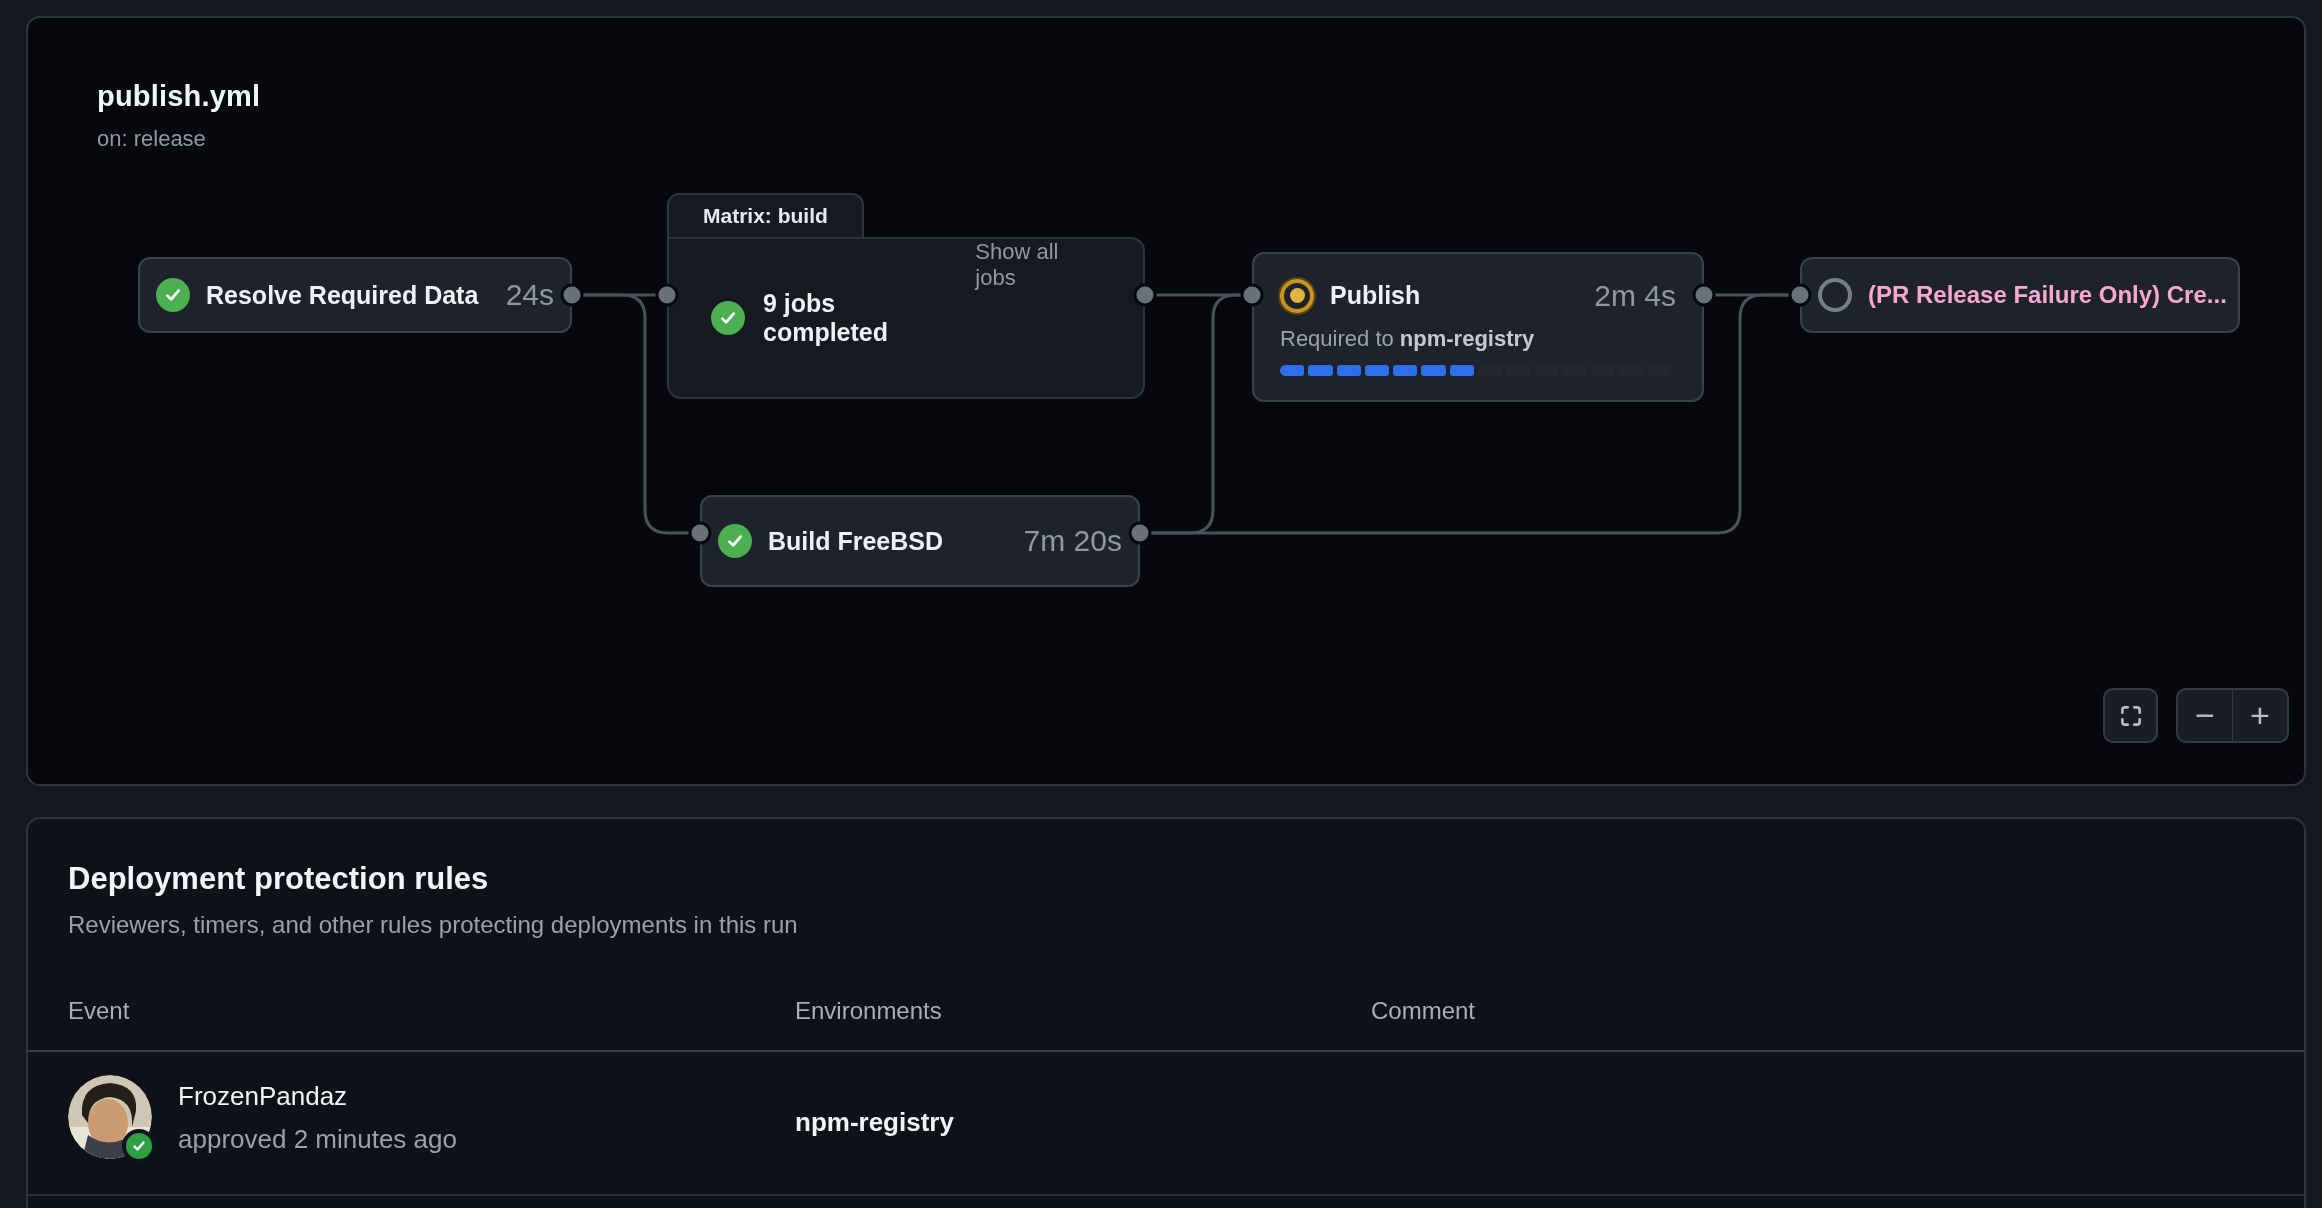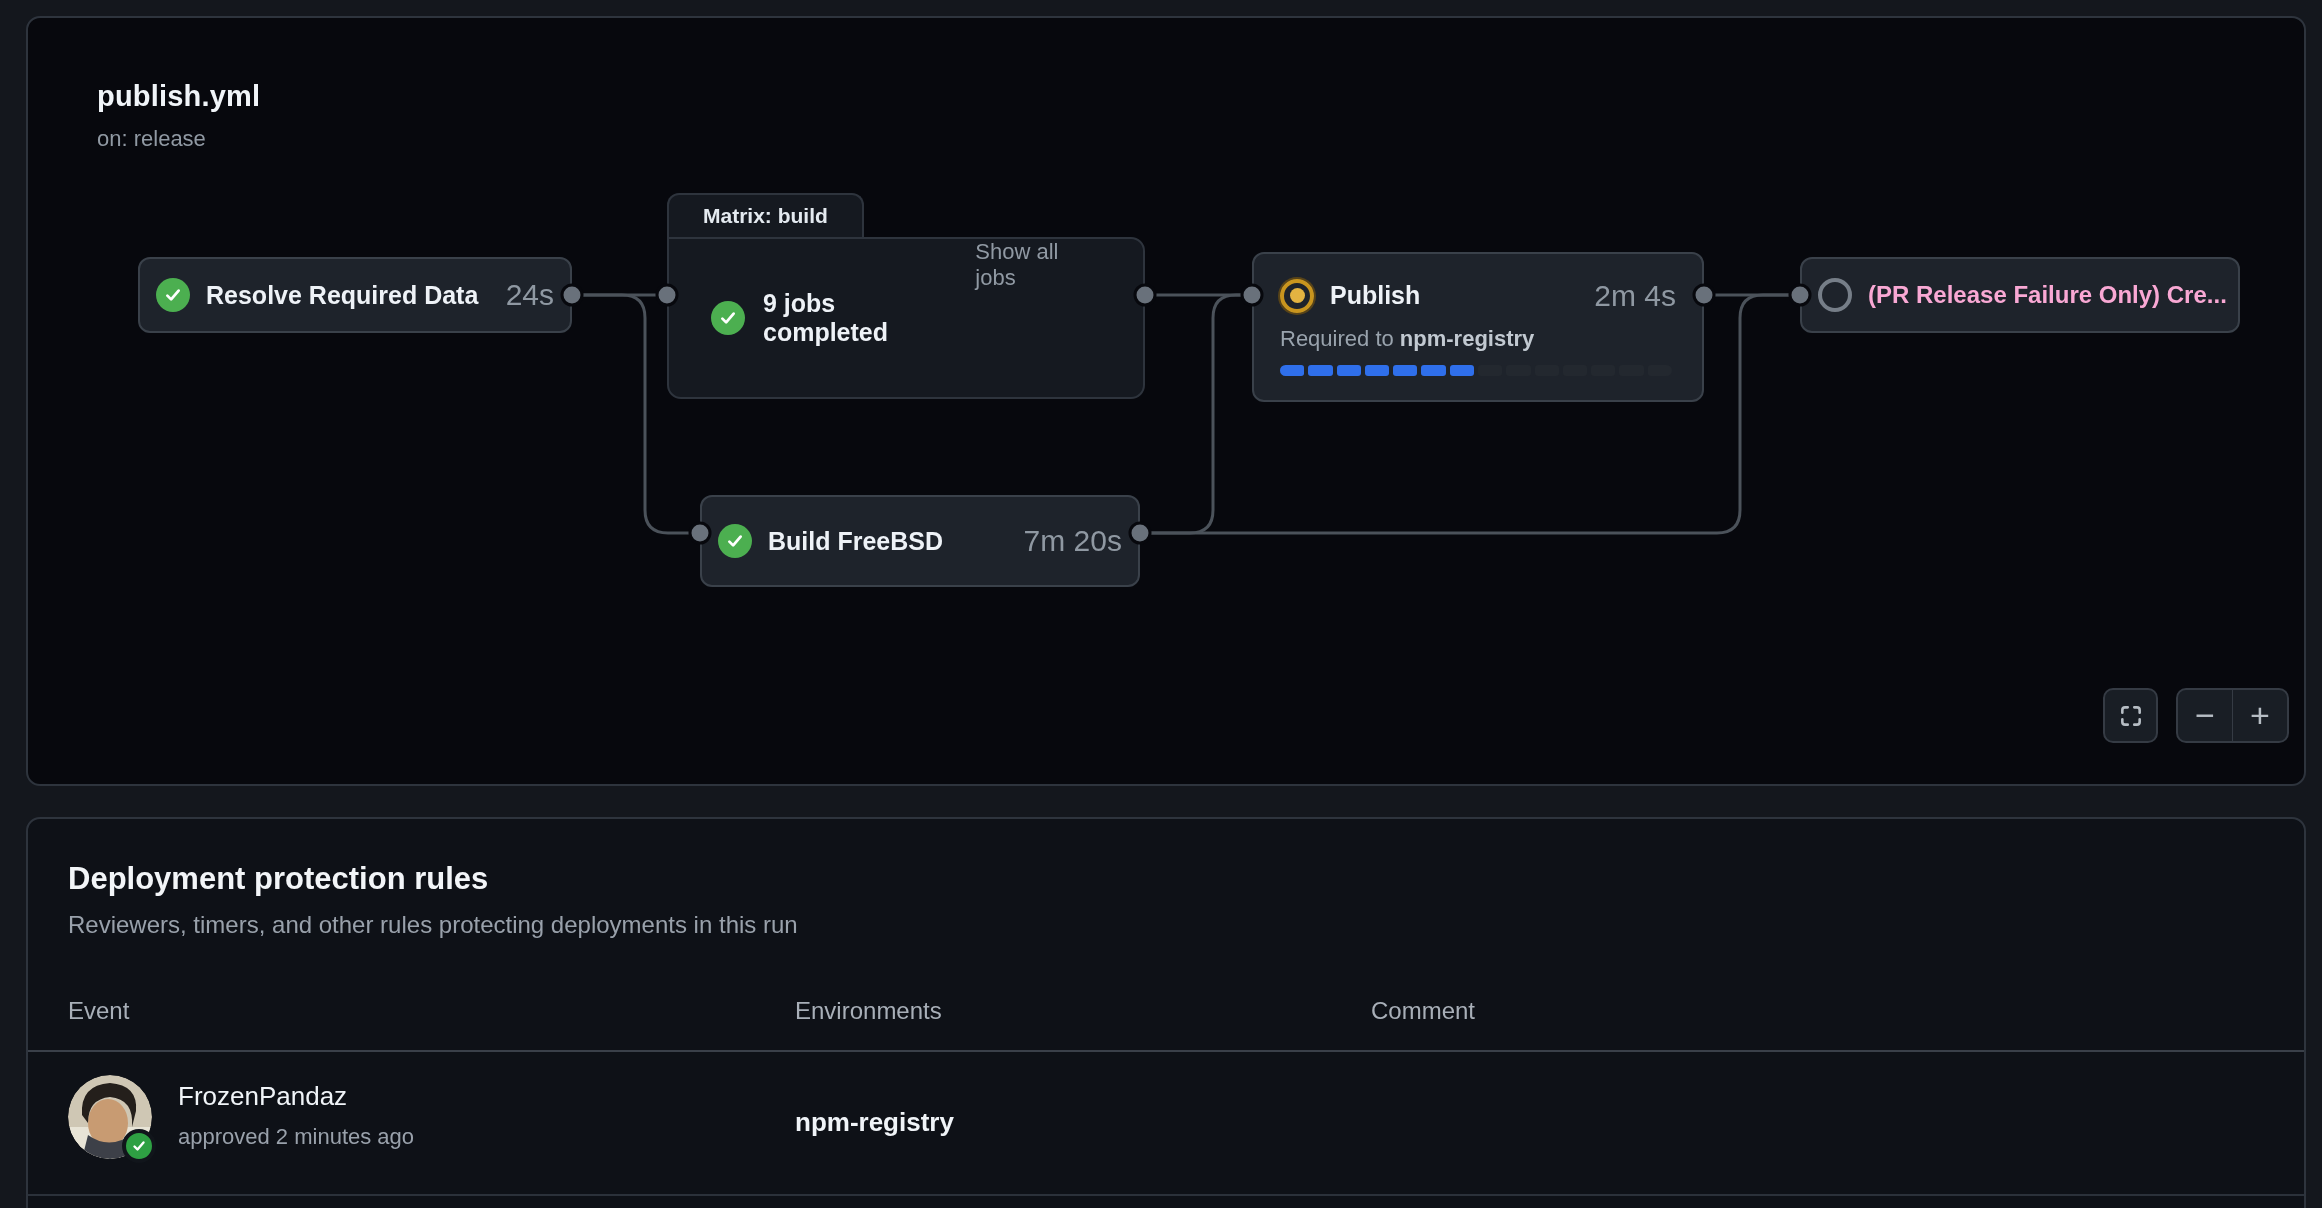--- a/index.html
+++ b/index.html
@@ -54,21 +54,21 @@
   .rules-sub{position:absolute;left:40px;top:92px;font-size:24px;color:#99a1ab;}
   .th{position:absolute;top:178px;font-size:24px;color:#a8afb8;}
   .th.c1{left:40px;} .th.c2{left:767px;} .th.c3{left:1343px;}
   .tdivider{position:absolute;left:0;right:0;top:231px;height:2px;background:#3a4049;}
   .rowline{position:absolute;left:0;right:0;top:375px;height:2px;background:#2b313a;}
   .avatar-wrap{position:absolute;left:40px;top:256px;width:84px;height:84px;}
   .avatar{width:84px;height:84px;border-radius:50%;overflow:hidden;display:block;}
   .badge{position:absolute;right:-4px;bottom:-4px;width:34px;height:34px;border-radius:50%;background:#2ea043;
          border:4px solid #11151b;box-sizing:border-box;display:flex;align-items:center;justify-content:center;}
   .cell-user-name{position:absolute;left:150px;top:262px;font-size:26px;font-weight:normal;color:#f0f4f8;}
-  .cell-user-action{position:absolute;left:150px;top:305px;font-size:22px;color:#99a1ab;}
+  .cell-user-action{position:absolute;left:150px;top:305px;font-size:26px;color:#99a1ab;}
   .cell-env{position:absolute;left:767px;top:288px;font-size:26px;font-weight:bold;color:#f0f4f8;}
 </style>
 </head>
 <body>
 
 <div class="panel" id="graph-panel">
   <div class="wf-title">publish.yml</div>
   <div class="wf-trigger">on: release</div>
 </div>
 

